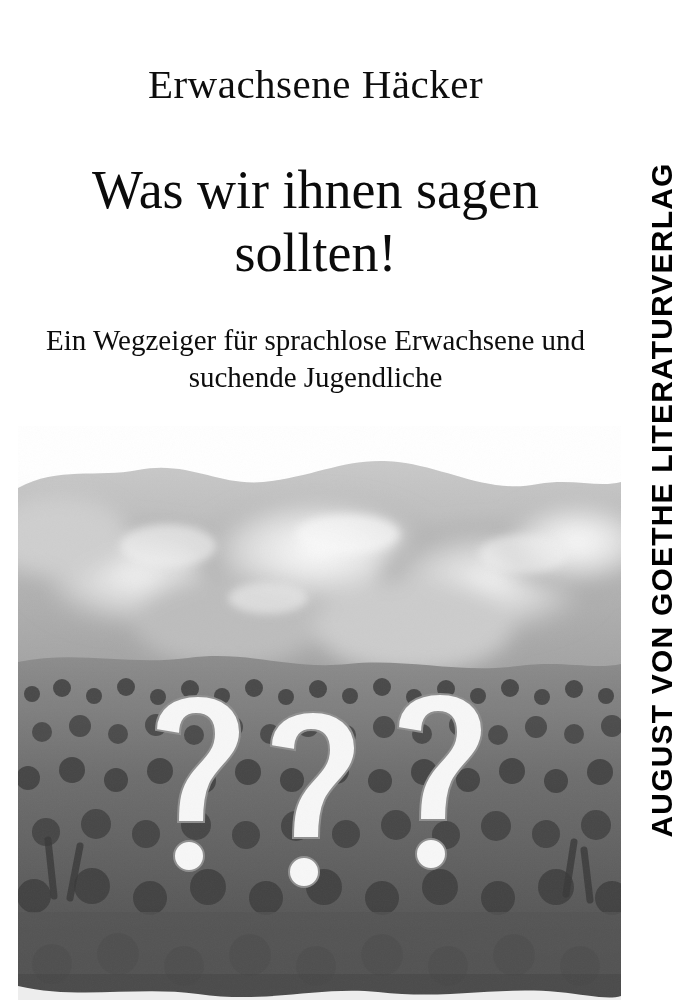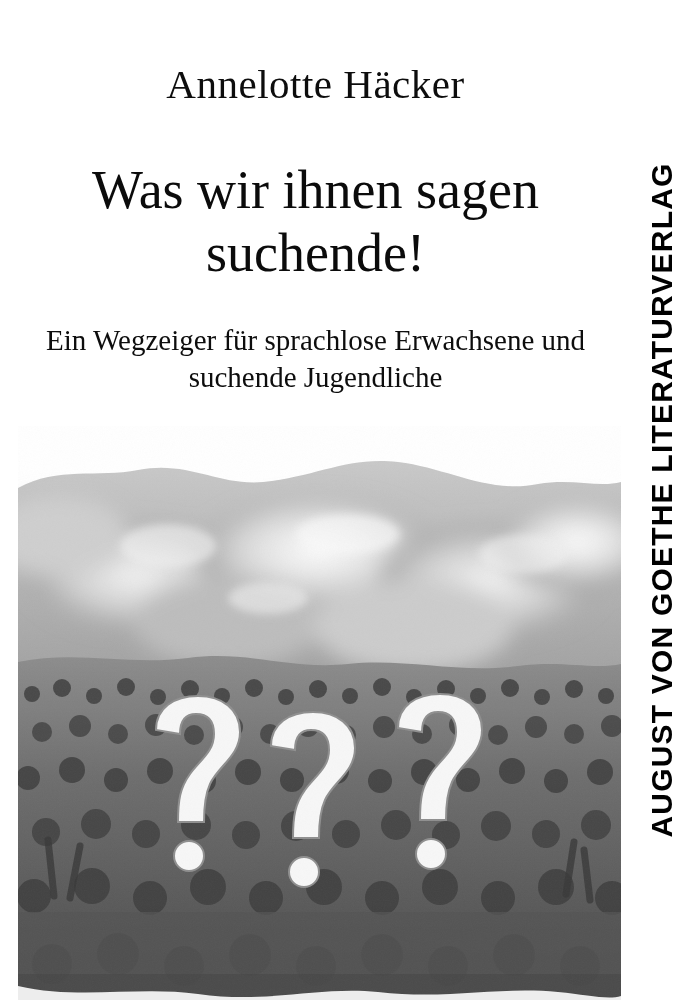--- a/index.html
+++ b/index.html
@@ -89,22 +89,22 @@
   .artwork svg {
     display: block;
   }
 </style>
 </head>
 <body>
 
 <div class="cover">
 
   <div class="textblock">
-    <div class="author">Annelotte Häcker</div>
-    <div class="title">Was wir ihnen sagen suchende!</div>
+    <div class="author">Erwachsene Häcker</div>
+    <div class="title">Was wir ihnen sagen sollten!</div>
     <div class="subtitle">Ein Wegzeiger für sprachlose Erwachsene und suchende Jugendliche</div>
   </div>
 
   <div class="artwork">
     <svg width="603" height="574" viewBox="0 0 603 574" xmlns="http://www.w3.org/2000/svg">
       <defs>
         <linearGradient id="skyGrad" x1="0" y1="0" x2="0" y2="1">
           <stop offset="0%" stop-color="#c9c9c9"></stop>
           <stop offset="45%" stop-color="#9d9d9d"></stop>
           <stop offset="100%" stop-color="#7a7a7a"></stop>

